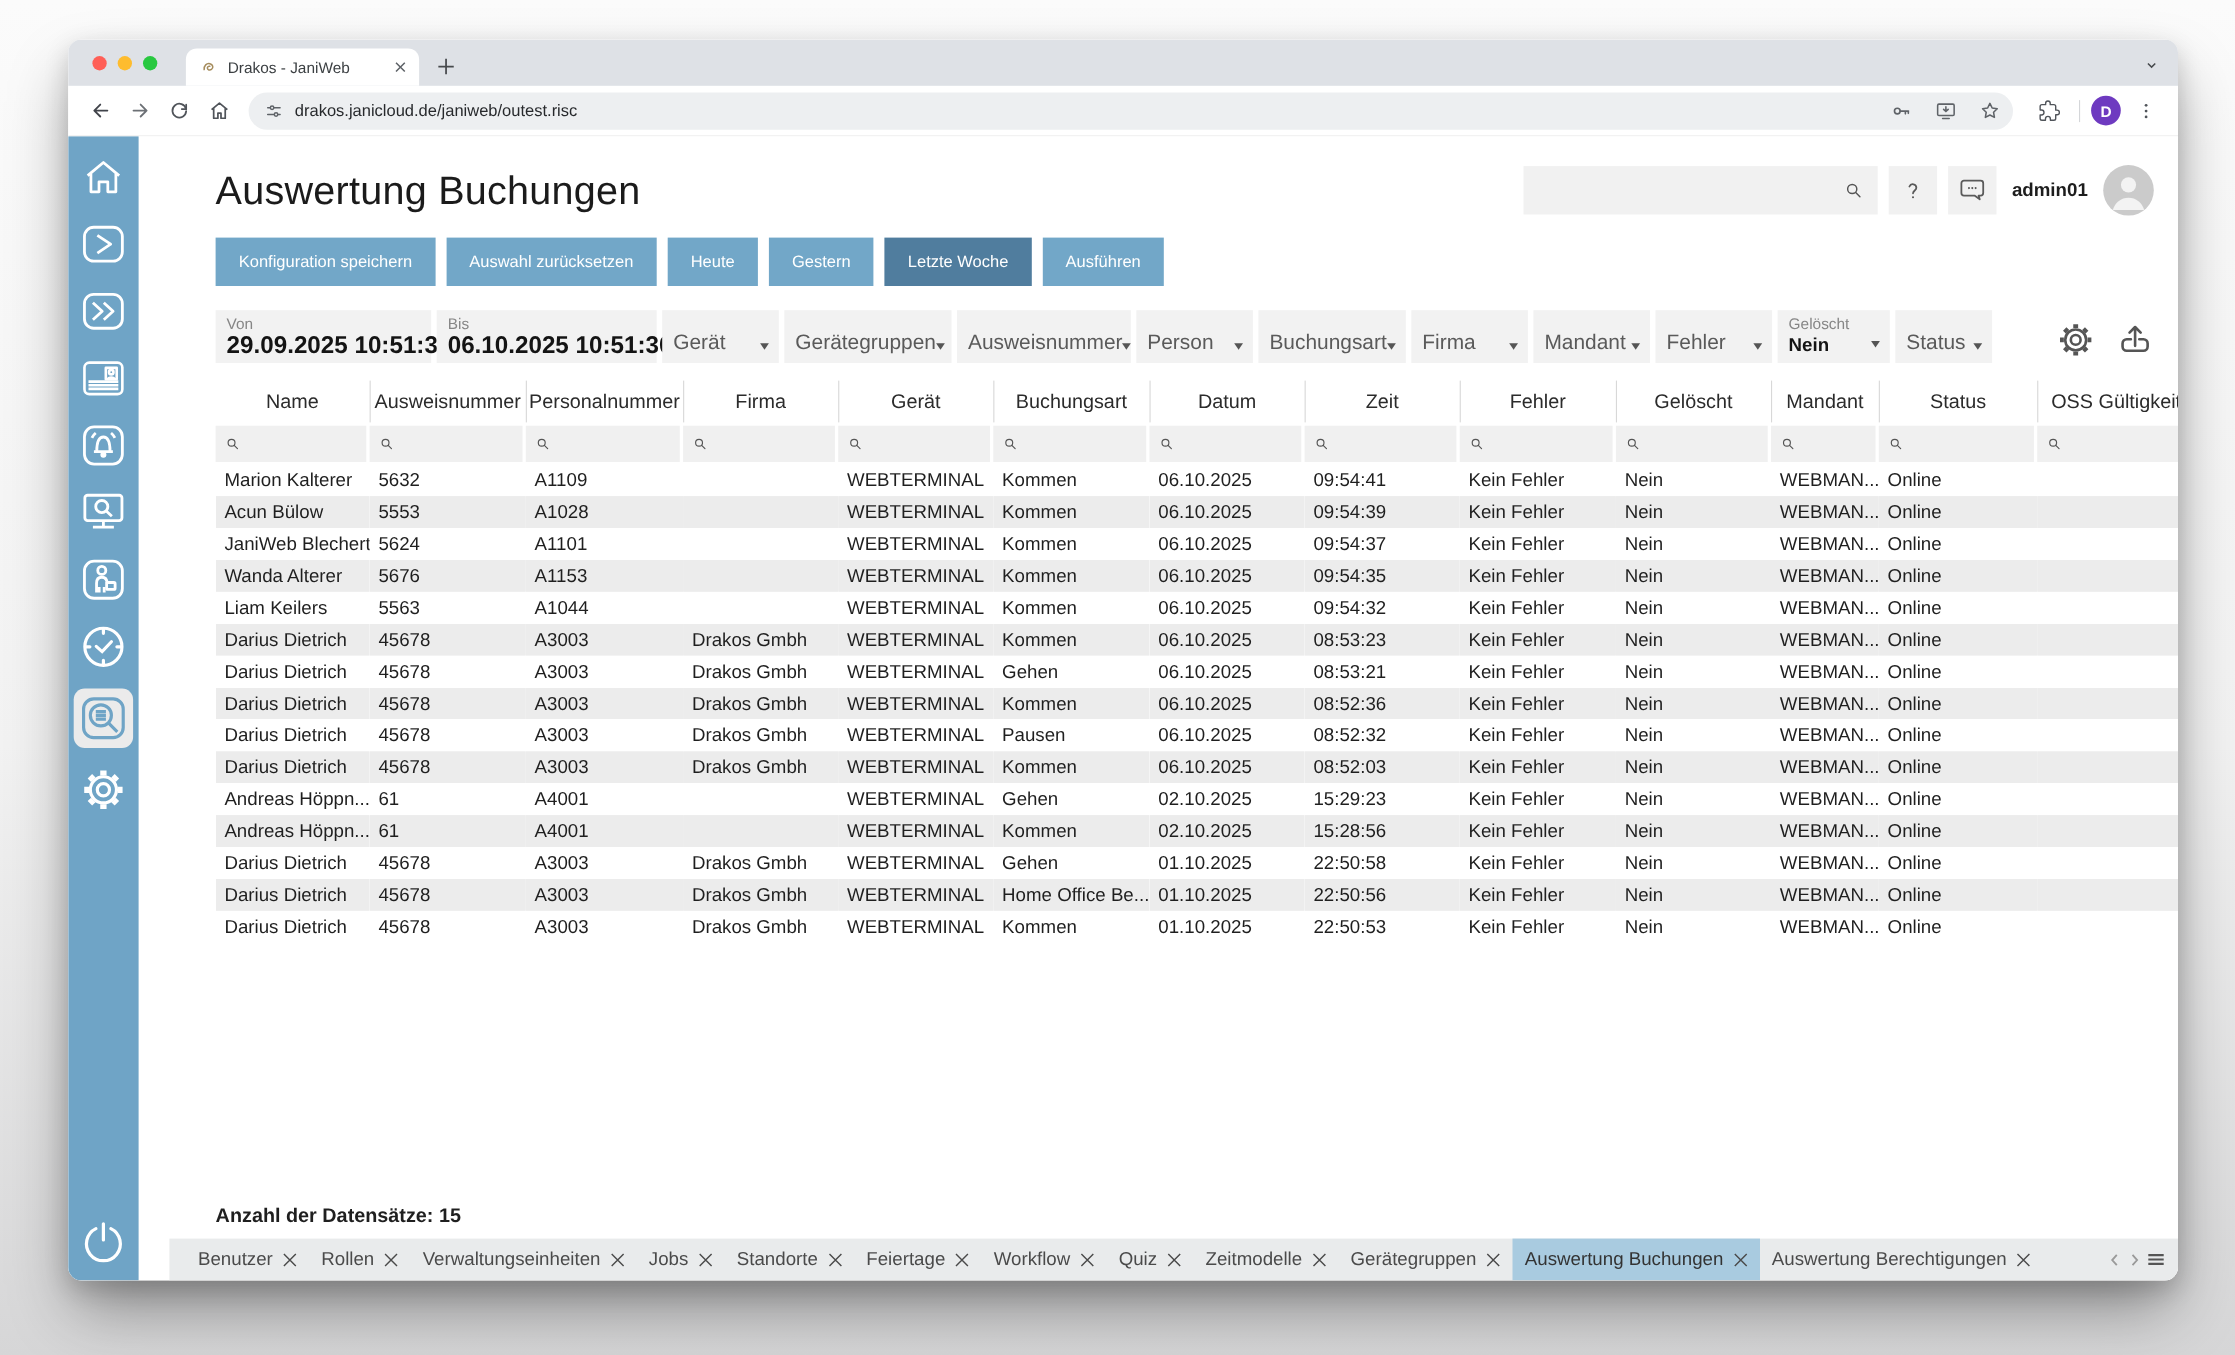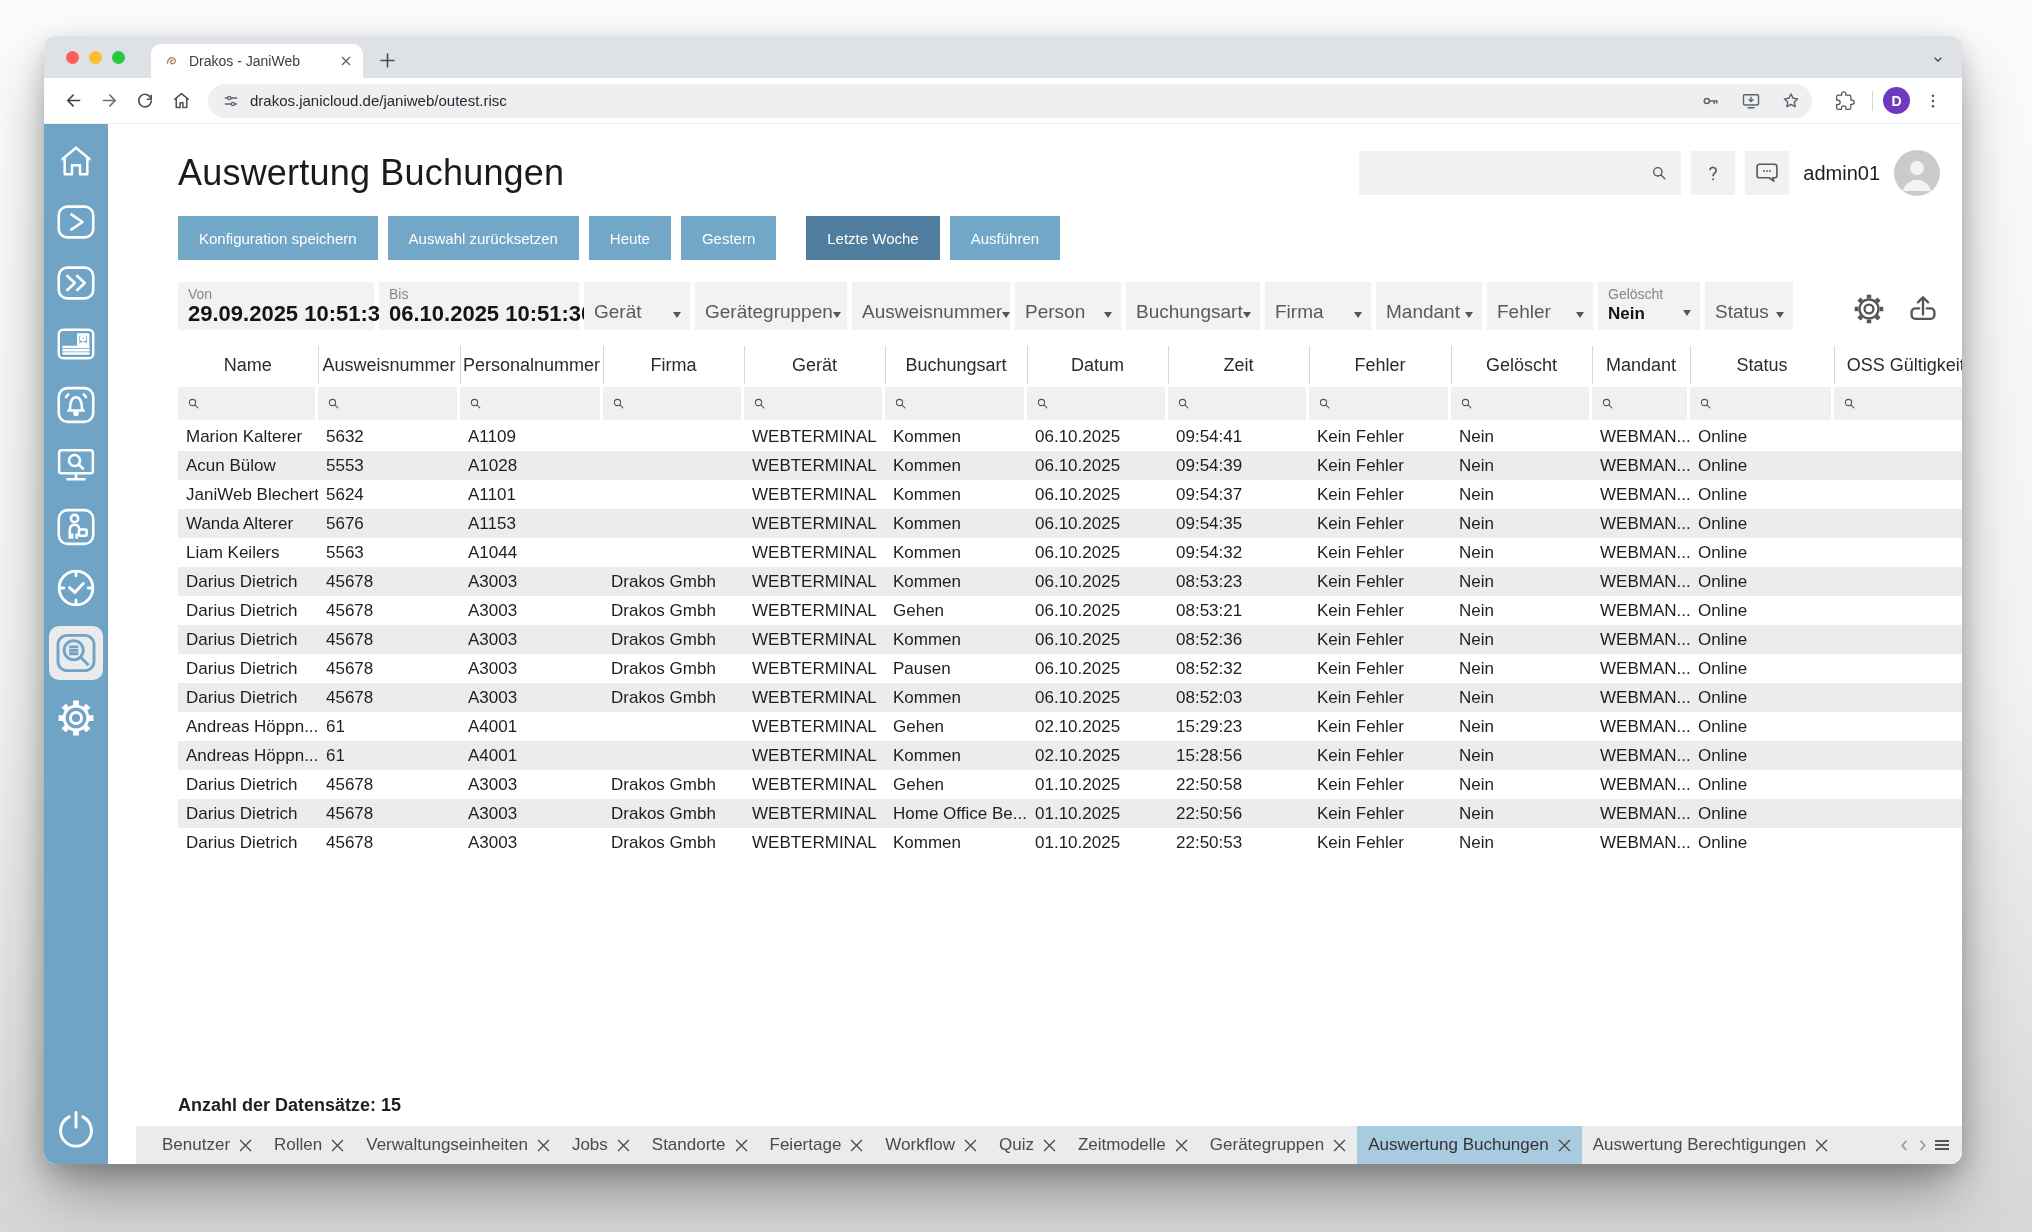--- a/index.html
+++ b/index.html
@@ -2,21 +2,21 @@
 <html><head>
 <meta charset="utf-8">
 <style>
   * { box-sizing: border-box; margin: 0; padding: 0; }
   html,body { width:2032px; height:1232px; overflow:hidden;
     font-family:"Liberation Sans","DejaVu Sans",sans-serif;
     background:linear-gradient(180deg,#fbfbfb 0%,#f2f2f2 55%,#d6d6d7 100%); }
   svg { display:block; }
 
   
-  .window { position:absolute; left:44px; top:36px; width:1918px; height:1128px;
+  .window { position:absolute; left:62px; top:36px; width:1918px; height:1128px;
     border-radius:12px; background:#fff; overflow:hidden; display:flex; flex-direction:column;
     box-shadow:0 30px 58px -6px rgba(0,0,0,.38), 0 8px 22px rgba(0,0,0,.16); }
 
   .tabstrip { flex:0 0 42px; background:#dee1e6; display:flex; align-items:flex-end; padding:0 14px; position:relative; }
   .traffic { display:flex; gap:10px; margin:0 26px 14px 8px; }
   .light { width:13px; height:13px; border-radius:50%; }
   .light.red{background:#ff5f57}.light.yellow{background:#febc2e}.light.green{background:#28c840}
   .tab { height:34px; width:212px; background:#fff; border-radius:10px 10px 0 0; display:flex; align-items:center; gap:9px; padding:0 12px; }
   .tab-title { flex:1; font-size:14px; color:#3c4043; white-space:nowrap; overflow:hidden; }
   .newtab { margin:0 0 9px 16px; }
@@ -37,27 +37,27 @@
   .side-icon { width:46px; height:46px; display:flex; align-items:center; justify-content:center; }
   .side-icon.active { width:54px; height:54px; background:#ebebeb; border-radius:10px; }
   .side-icon.power { margin-top:auto; margin-bottom:12px; }
 
   .main { flex:1; display:flex; flex-direction:column; min-width:0; }
   .page-head { display:flex; align-items:center; justify-content:space-between; padding:26px 22px 0 42px; }
   .page-title { font-size:36px; font-weight:500; color:#1b1b1b; letter-spacing:.2px; }
   .head-right { display:flex; align-items:center; gap:10px; }
   .g-search { width:322px; height:44px; background:#f1f1f1; display:flex; align-items:center; justify-content:flex-end; padding:0 12px; }
   .sq-btn { width:44px; height:44px; background:#f1f1f1; display:flex; align-items:center; justify-content:center; }
-  .username { font-size:20px; font-weight:400; color:#1d1d1d; margin:0 4px; }
+  .username { font-size:17px; font-weight:700; color:#1d1d1d; margin:0 4px; }
   .u-avatar { width:46px; height:46px; border-radius:50%; background:#cbcbcb; overflow:hidden; display:flex; align-items:flex-end; justify-content:center; }
 
   .actions { display:flex; gap:10px; padding:20px 0 0 42px; }
   .act-btn { height:44px; border:none; background:#72a7c8; color:#fff; font-size:15px; padding:0 21px;
     font-family:inherit; display:flex; align-items:center; }
-  .act-btn.active { background:#507d9e;margin-left:20px; }
+  .act-btn.active { background:#507d9e; }
 
   .filter-bar { display:flex; gap:5px; padding:22px 20px 0 42px; align-items:flex-end; }
   .date-box { height:48px; background:#f2f2f2; padding:5px 9px 6px 10px; display:flex; flex-direction:column; justify-content:space-between; }
   .f-label { font-size:14px; color:#868686; line-height:1; }
   .d-row { display:flex; align-items:center; justify-content:space-between; gap:6px; }
   .d-val { font-size:22px; font-weight:700; color:#141414; white-space:nowrap; }
   .dd { height:48px; background:#f2f2f2; display:flex; align-items:flex-end; justify-content:space-between; padding:0 9px 9px 10px; }
   .dd-label { font-size:19px; color:#5a5a5a; line-height:1; white-space:nowrap; }
   .dd.dd2 { flex-direction:column; align-items:stretch; padding:5px 9px 6px 10px; justify-content:space-between; }
   .dd-mini { font-size:14px; color:#868686; line-height:1; }

